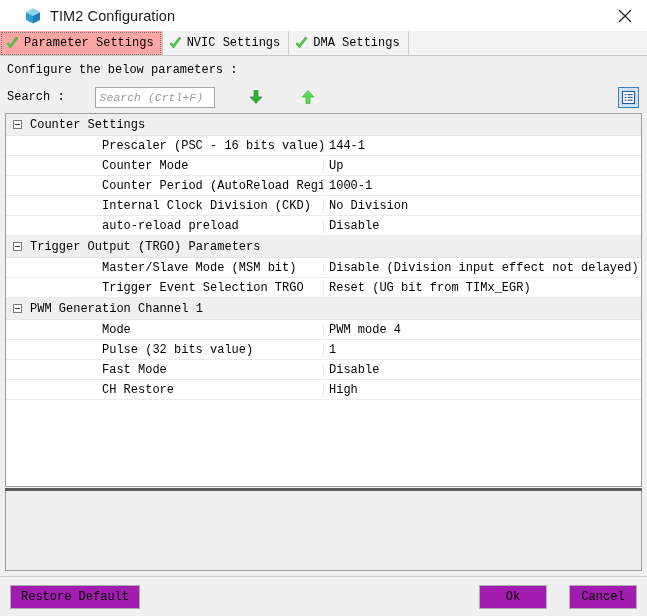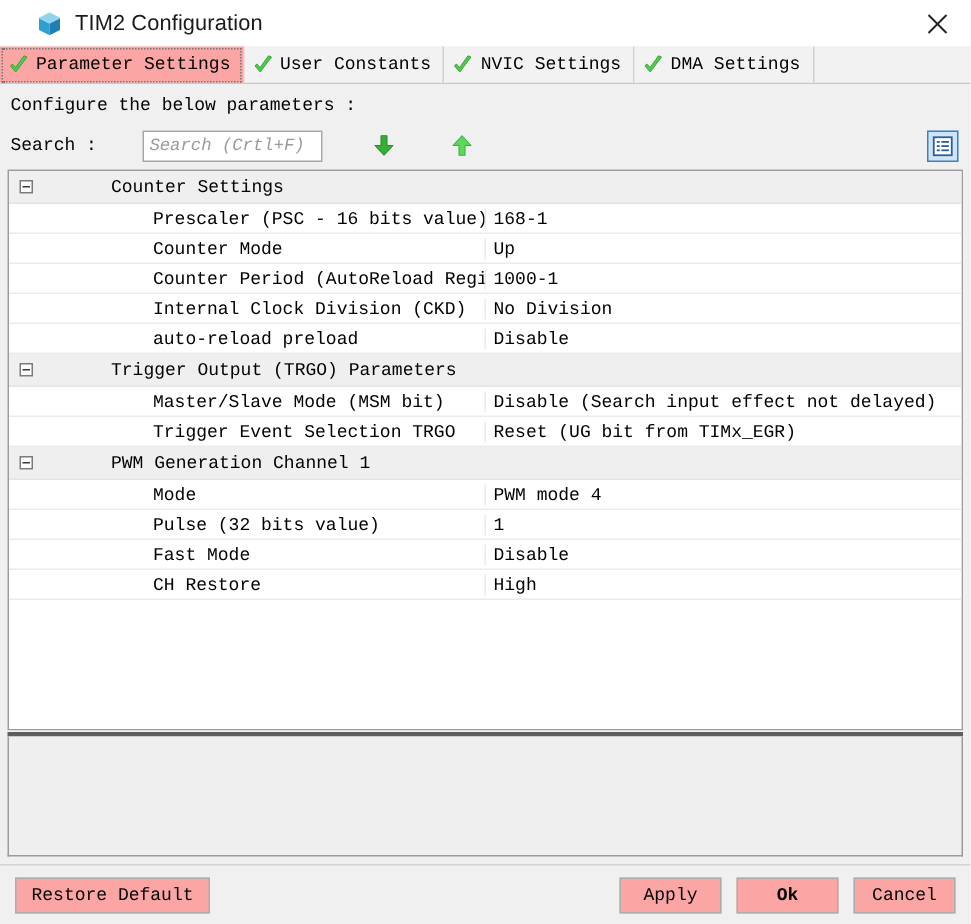--- a/index.html
+++ b/index.html
@@ -211,21 +211,20 @@
   }
   .grp-row {
     height: 22px;
     background: #efefef;
     border-bottom: 1px solid #e3e3e3;
     display: flex;
     align-items: center;
     box-sizing: border-box;
     padding-left: 7px;
     cursor: pointer;
-    gap: 44px;
   }
   .expander {
     width: 9px;
     height: 9px;
     box-sizing: border-box;
     border: 1px solid #7a7a7a;
     background: #ffffff;
     position: relative;
     margin-right: 8px;
     flex: 0 0 auto;
@@ -315,35 +314,35 @@
     border-top: 1px solid #d2d2d2;
     display: flex;
     align-items: center;
     padding: 0 10px;
     box-sizing: border-box;
   }
   .btn {
     height: 24px;
     box-sizing: border-box;
     border: 1px solid #adadad;
-    background: #fca5a5;
+    background: #a21caf;
     font-family: "Liberation Mono", monospace;
     font-size: 12px;
     color: #000;
     padding: 0 10px;
     cursor: pointer;
     display: flex;
     align-items: center;
     justify-content: center;
     white-space: nowrap;
   }
   .btn-restore { min-width: 118px; }
   .btn-apply { min-width: 68px; }
-  .btn-ok { min-width: 68px; margin-left: 10px; font-weight: bold; }
-  .btn-cancel { min-width: 68px; margin-left: 10px; }
+  .btn-ok { min-width: 68px; margin-left: 10px; }
+  .btn-cancel { min-width: 68px; margin-left: 22px; }
   .btn-spacer { flex: 1 1 auto; }
 </style>
 </head>
 <body>
 
 <div class="window">
 
   <div class="titlebar">
     <span class="app-icon">
       <svg viewBox="0 0 18 18" width="18" height="18" aria-hidden="true">
@@ -366,28 +365,20 @@
   </div>
 
   <div class="tabstrip">
     <div class="tab active">
       <span class="check">
         <svg viewBox="0 0 15 15" width="15" height="15" aria-hidden="true">
           <path d="M2 8 L5.5 12 L13 2 L11 1.2 L5.4 9 L3.2 6.6 Z" fill="#4ecb4e" stroke="#2f9f2f" stroke-width="0.6" stroke-linejoin="round"></path>
         </svg>
       </span>
       <span>Parameter Settings</span>
-    </div>
-    <div class="tab">
-      <span class="check">
-        <svg viewBox="0 0 15 15" width="15" height="15" aria-hidden="true">
-          <path d="M2 8 L5.5 12 L13 2 L11 1.2 L5.4 9 L3.2 6.6 Z" fill="#4ecb4e" stroke="#2f9f2f" stroke-width="0.6" stroke-linejoin="round"></path>
-        </svg>
-      </span>
-      <span>User Constants</span>
     </div>
     <div class="tab">
       <span class="check">
         <svg viewBox="0 0 15 15" width="15" height="15" aria-hidden="true">
           <path d="M2 8 L5.5 12 L13 2 L11 1.2 L5.4 9 L3.2 6.6 Z" fill="#4ecb4e" stroke="#2f9f2f" stroke-width="0.6" stroke-linejoin="round"></path>
         </svg>
       </span>
       <span>NVIC Settings</span>
     </div>
     <div class="tab">
@@ -440,21 +431,21 @@
 
     <div class="tree-wrap">
       <div class="tree">
 
         <div class="grp-row">
           <span class="expander"></span>
           <span class="grp-label">Counter Settings</span>
         </div>
         <div class="param-row">
           <span class="param-name">Prescaler (PSC - 16 bits value)</span>
-          <span class="param-value">168-1</span>
+          <span class="param-value">144-1</span>
         </div>
         <div class="param-row">
           <span class="param-name">Counter Mode</span>
           <span class="param-value">Up</span>
         </div>
         <div class="param-row">
           <span class="param-name">Counter Period (AutoReload Registe...</span>
           <span class="param-value">1000-1</span>
         </div>
         <div class="param-row">
@@ -465,21 +456,21 @@
           <span class="param-name">auto-reload preload</span>
           <span class="param-value">Disable</span>
         </div>
 
         <div class="grp-row">
           <span class="expander"></span>
           <span class="grp-label">Trigger Output (TRGO) Parameters</span>
         </div>
         <div class="param-row">
           <span class="param-name">Master/Slave Mode (MSM bit)</span>
-          <span class="param-value">Disable (Search input effect not delayed)</span>
+          <span class="param-value">Disable (Division input effect not delayed)</span>
         </div>
         <div class="param-row">
           <span class="param-name">Trigger Event Selection TRGO</span>
           <span class="param-value">Reset (UG bit from TIMx_EGR)</span>
         </div>
 
         <div class="grp-row">
           <span class="expander"></span>
           <span class="grp-label">PWM Generation Channel 1</span>
         </div>
@@ -508,18 +499,17 @@
       <div class="splitter-bar"></div>
     </div>
 
     <div class="desc-panel"></div>
 
   </div>
 
   <div class="buttonbar">
     <div class="btn btn-restore">Restore Default</div>
     <div class="btn-spacer"></div>
-    <div class="btn btn-apply">Apply</div>
     <div class="btn btn-ok">Ok</div>
     <div class="btn btn-cancel">Cancel</div>
   </div>
 
 </div>
 
 </body></html>

